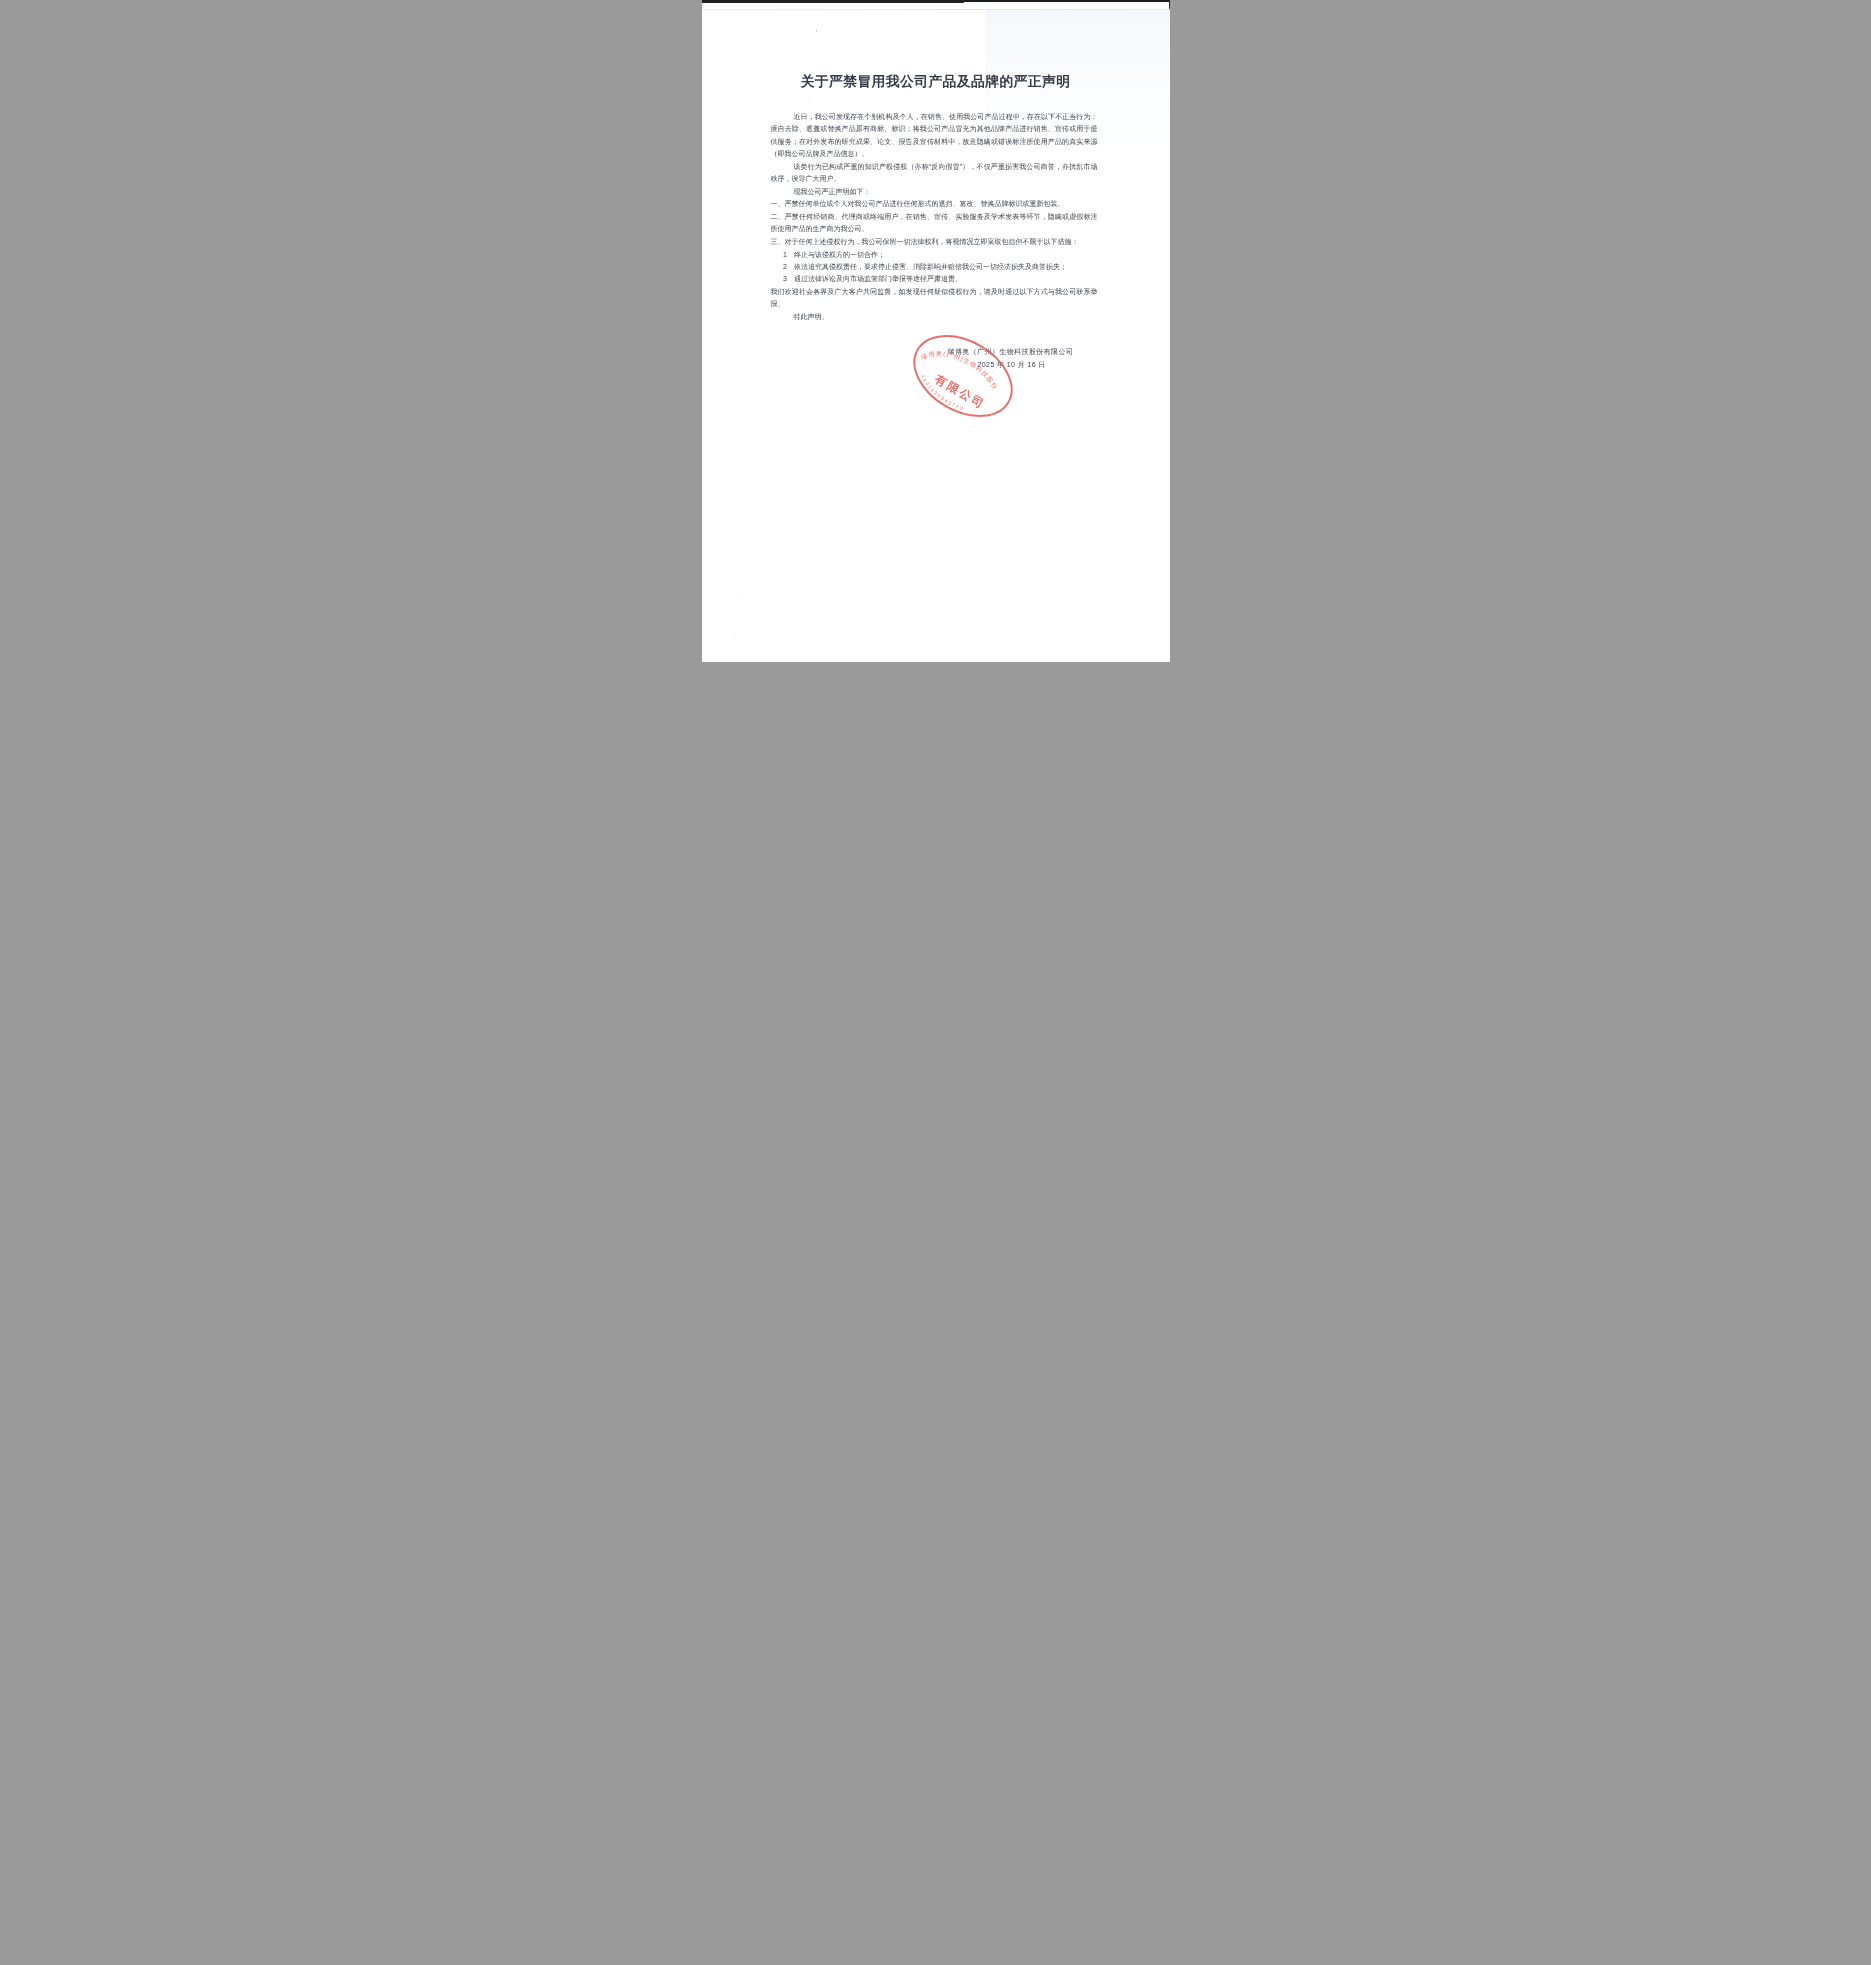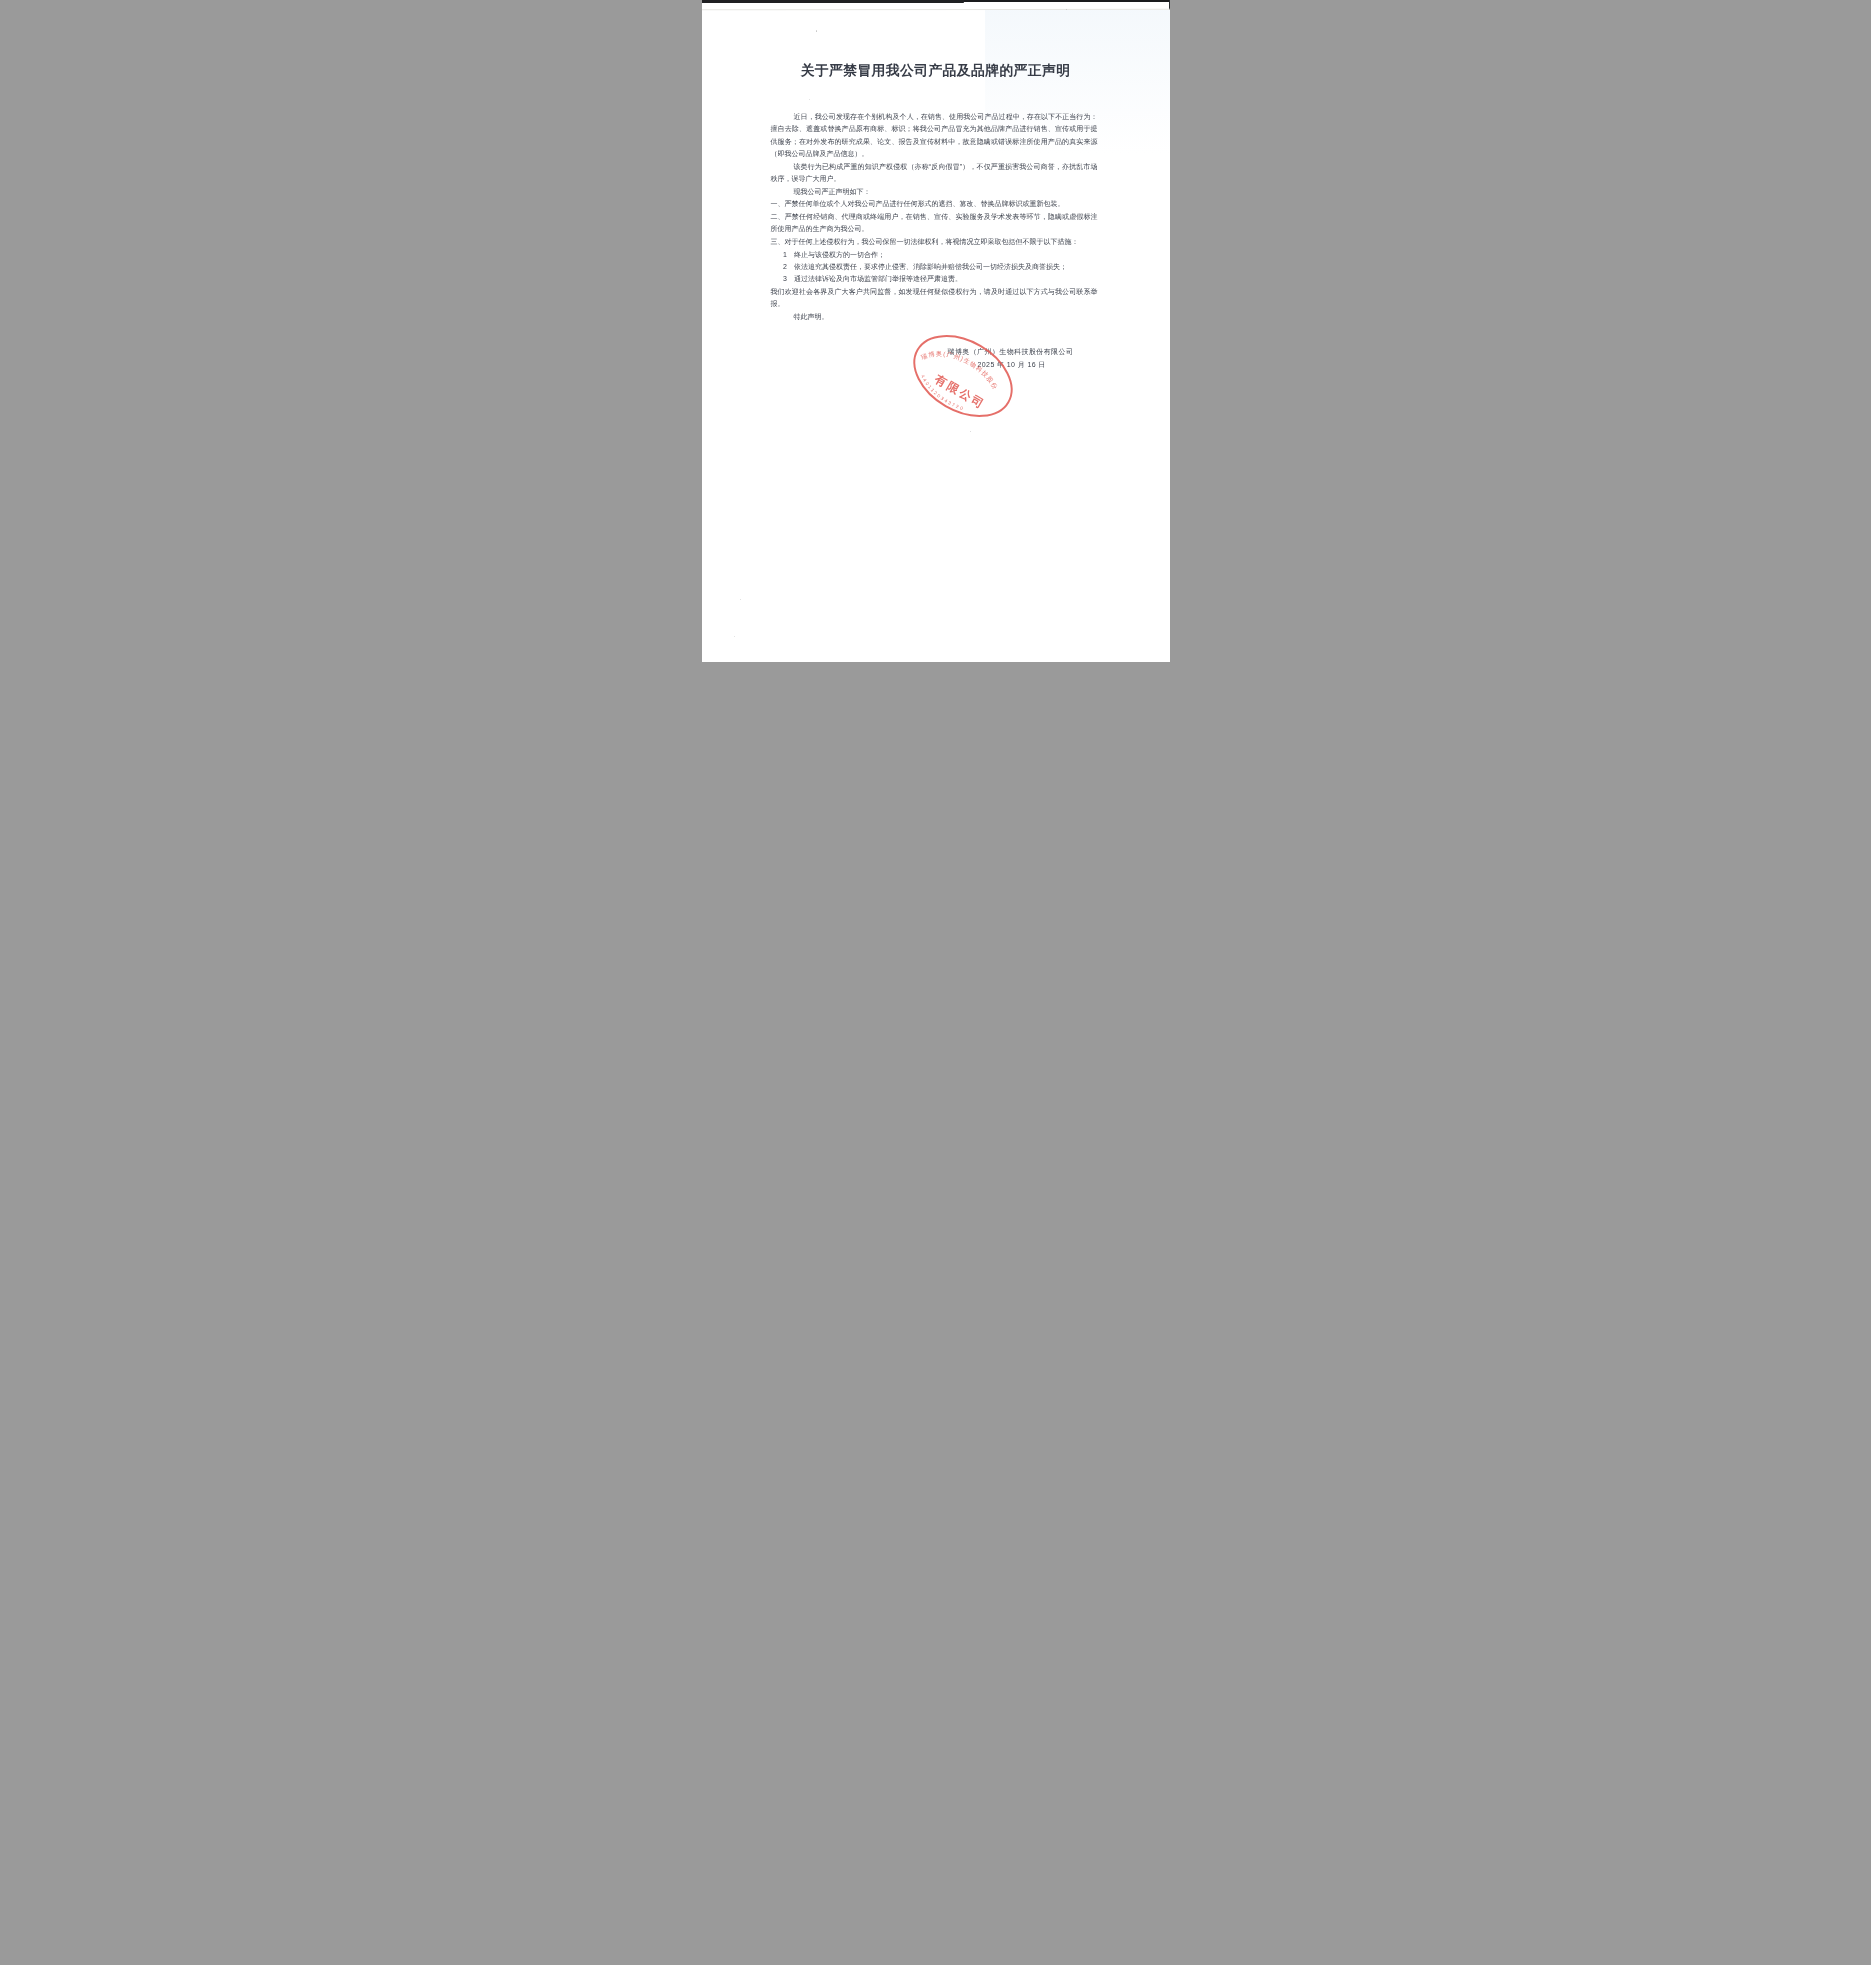--- a/index.html
+++ b/index.html
@@ -16,21 +16,21 @@
   .scan-band{position:absolute;top:0;left:0;width:100%;height:1.8px;background:#1a1b1d;}
   .scan-band2{position:absolute;top:0;left:0;width:56%;height:2.6px;background:#1f2022;border-radius:0 0 0.8px 0;}
   .scan-strip-right{position:absolute;top:0;right:0;width:1px;height:10.2px;background:#2a2c2f;}
   .paper-edge{position:absolute;top:9.4px;left:0;width:100%;height:0.4px;background:#e6e6e2;transform:rotate(-0.05deg);}
   .paper-tint{position:absolute;top:9.8px;right:0;width:185px;height:169px;
     background:linear-gradient(180deg, rgba(213,229,243,0.25), rgba(213,229,243,0) 85%);}
   .speck{position:absolute;background:#8d8d8d;border-radius:0.4px;}
 
   
   .title{
-    position:absolute;top:63px;left:0;width:100%;
+    position:absolute;top:74px;left:0;width:100%;
     text-align:center;font-size:13.8px;line-height:15.7px;font-weight:700;
     letter-spacing:0.4px;color:#373c47;
   }
   .bline{
     position:absolute;left:69px;width:327px;
     font-size:7px;line-height:9.8px;white-space:nowrap;
   }
   .bline.fill{white-space:normal;text-align:justify;text-align-last:justify;}
   .ind-p{text-indent:23px;}
   .ind-i{text-indent:12.6px;}

